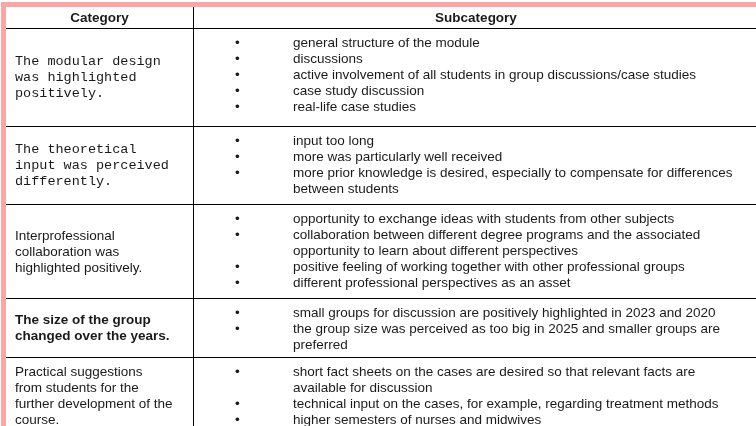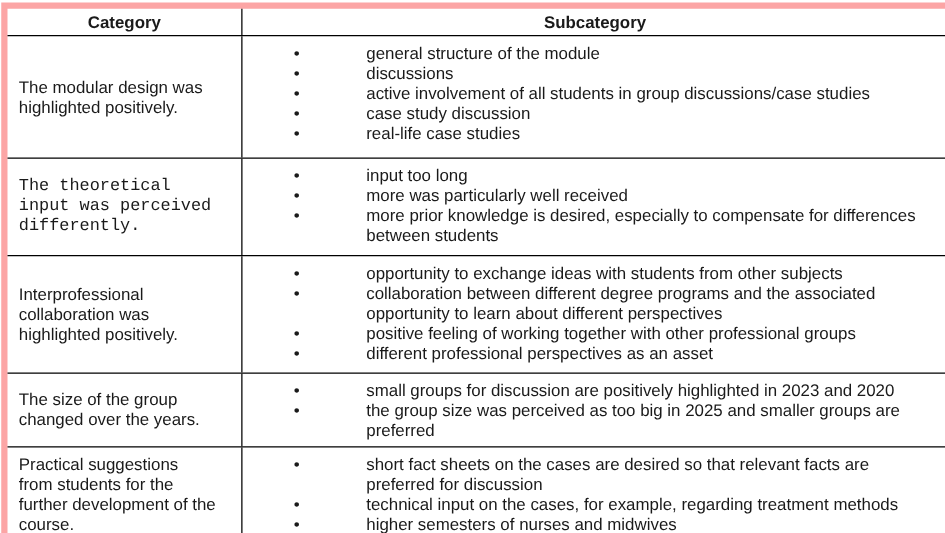--- a/index.html
+++ b/index.html
@@ -70,21 +70,21 @@
   <div class="t-row t-header">
     <div class="cell cat-cell">
       <span>Category</span>
     </div>
     <div class="cell" style="display:flex;align-items:center;justify-content:center;">
       <span>Subcategory</span>
     </div>
   </div>
 
 <div class="t-row">
-      <div class="cell cat-cell" style="min-height: 97px;">
+      <div class="cell cat-cell" style="min-height: 97px; font-family: Liberation Mono, monospace;">
         <span>The modular design was highlighted positively.</span>
       </div>
       <div class="cell sub-cell">
         <div class="bullet-item">
           <span class="bullet-marker">•</span>
           <span class="bullet-text">general structure of the module</span>
         </div>
         <div class="bullet-item">
           <span class="bullet-marker">•</span>
           <span class="bullet-text">discussions</span>
@@ -139,42 +139,42 @@
           <span class="bullet-marker">•</span>
           <span class="bullet-text">positive feeling of working together with other professional groups</span>
         </div>
         <div class="bullet-item">
           <span class="bullet-marker">•</span>
           <span class="bullet-text">different professional perspectives as an asset</span>
         </div>
       </div>
     </div>
     <div class="t-row">
-      <div class="cell cat-cell" style="min-height: 52px;">
+      <div class="cell cat-cell" style="min-height: 52px; font-weight: bold;">
         <span>The size of the group changed over the years.</span>
       </div>
       <div class="cell sub-cell">
         <div class="bullet-item">
           <span class="bullet-marker">•</span>
           <span class="bullet-text">small groups for discussion are positively highlighted in 2023 and 2020</span>
         </div>
         <div class="bullet-item">
           <span class="bullet-marker">•</span>
           <span class="bullet-text">the group size was perceived as too big in 2025 and smaller groups are preferred</span>
         </div>
       </div>
     </div>
     <div class="t-row">
       <div class="cell cat-cell" style="min-height: 76px;">
         <span>Practical suggestions from students for the further development of the course.</span>
       </div>
       <div class="cell sub-cell">
         <div class="bullet-item">
           <span class="bullet-marker">•</span>
-          <span class="bullet-text">short fact sheets on the cases are desired so that relevant facts are preferred for discussion</span>
+          <span class="bullet-text">short fact sheets on the cases are desired so that relevant facts are available for discussion</span>
         </div>
         <div class="bullet-item">
           <span class="bullet-marker">•</span>
           <span class="bullet-text">technical input on the cases, for example, regarding treatment methods</span>
         </div>
         <div class="bullet-item">
           <span class="bullet-marker">•</span>
           <span class="bullet-text">higher semesters of nurses and midwives</span>
         </div>
       </div>

